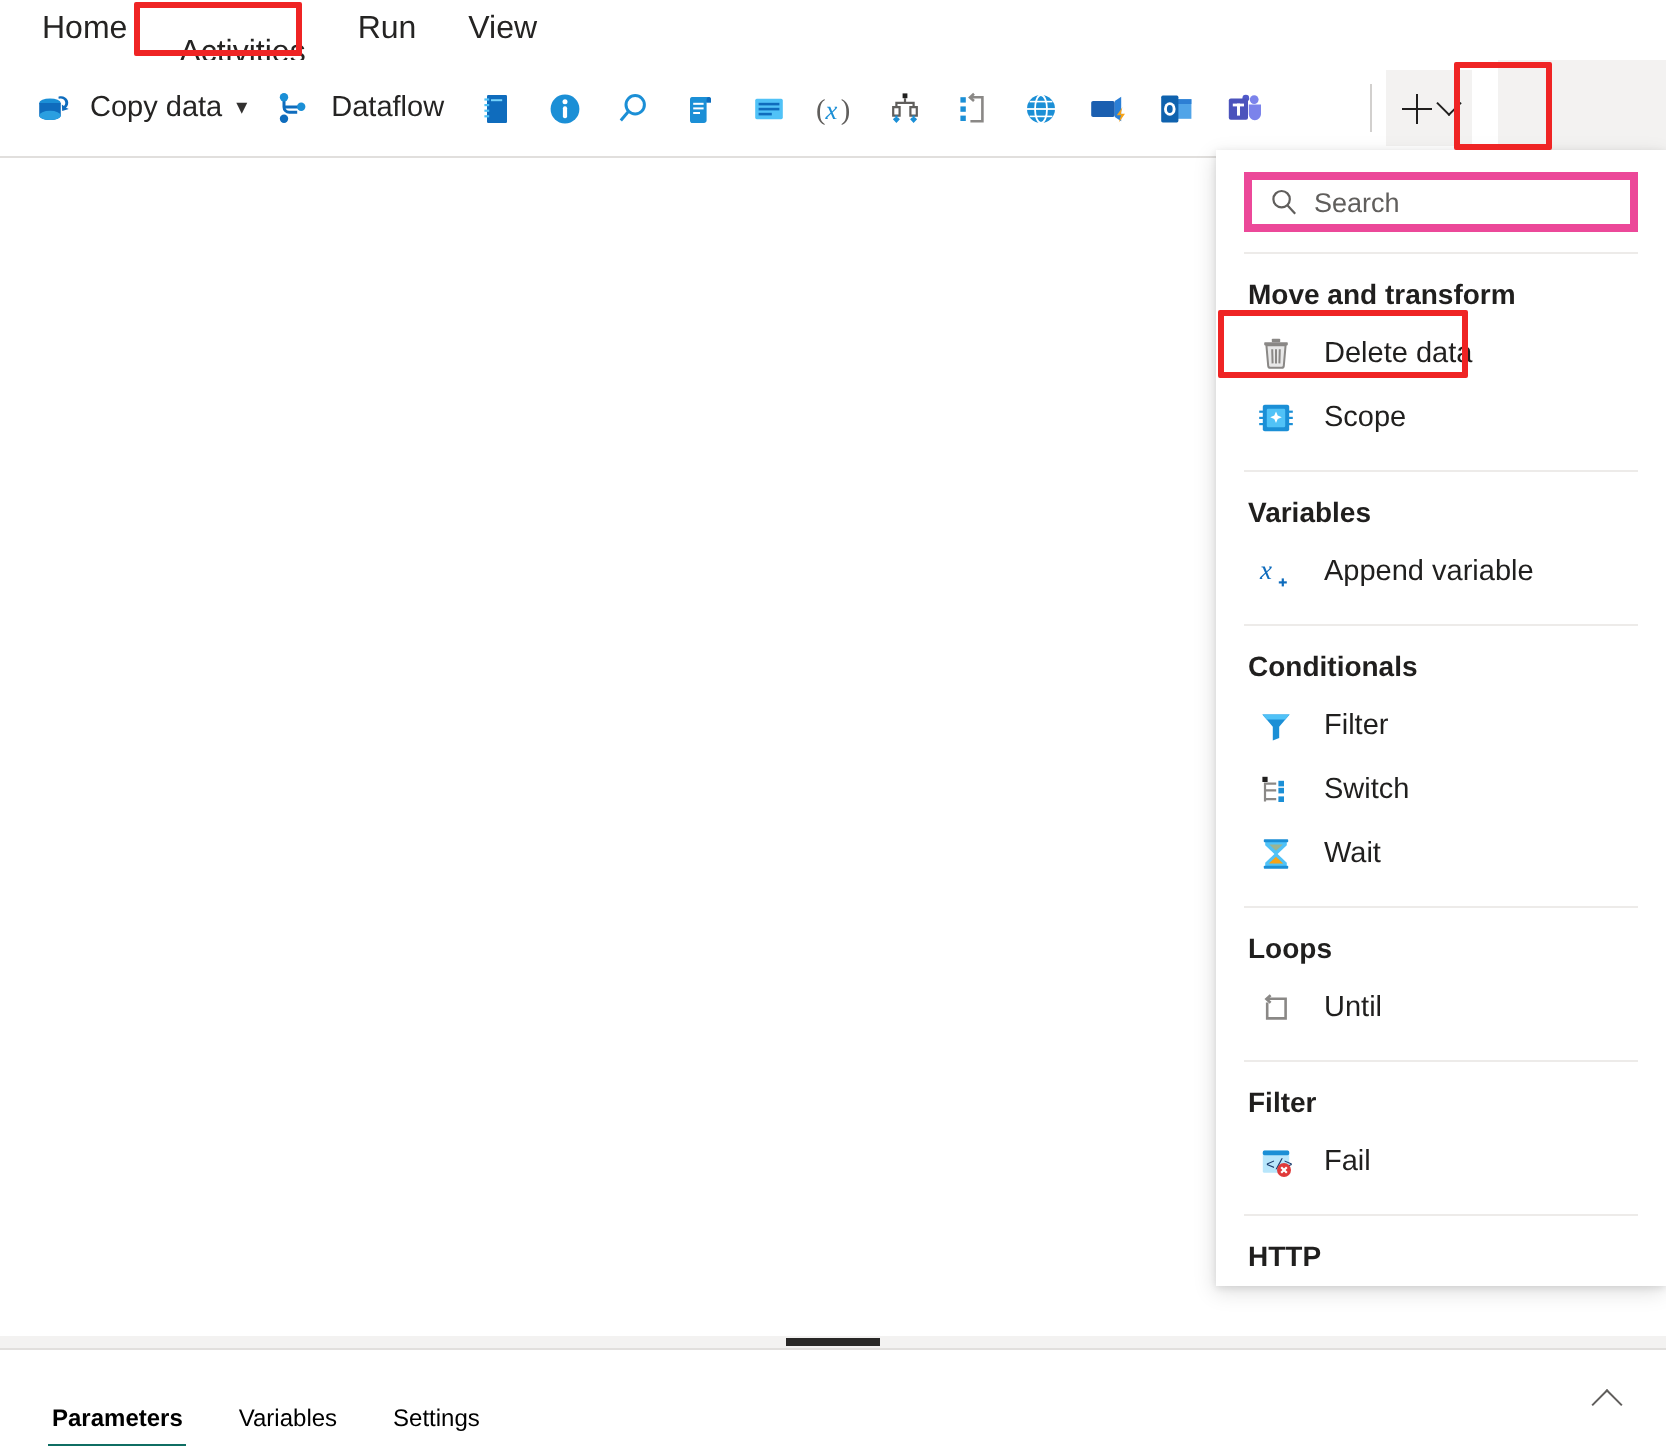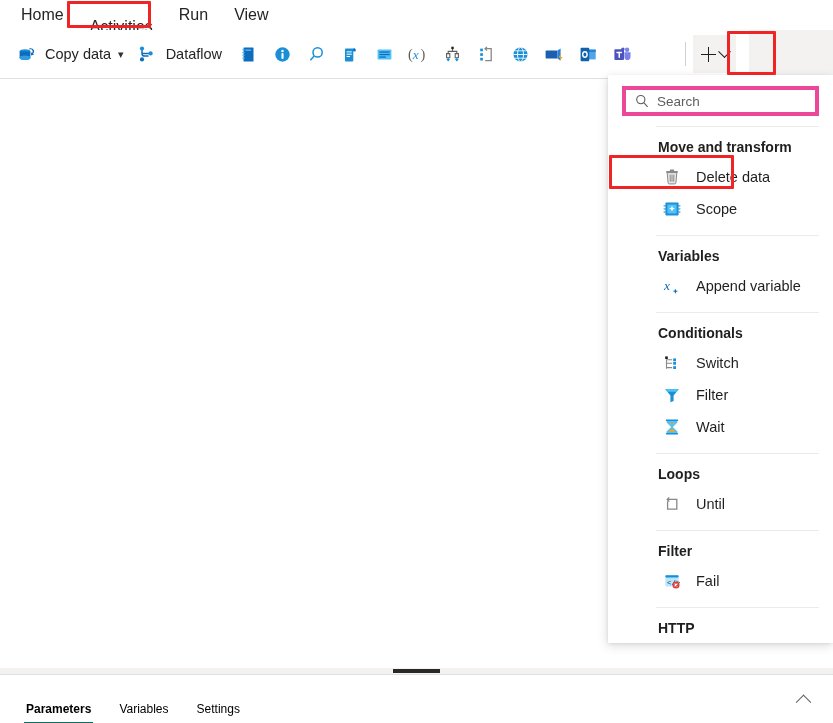--- a/index.html
+++ b/index.html
@@ -165,21 +165,21 @@
     border: none; outline: none;
     background: transparent;
     font-family: "Liberation Sans", sans-serif;
     font-size: 13.5px;
     color: #201f1e;
     width: 100%;
     padding: 0;
   }
   .search-input::placeholder { color: #605e5c; opacity: 1; }
 
-  .grp { border-top: 1px solid #edebe9; margin-left: 34px; }
+  .grp { border-top: 1px solid #edebe9; }
   .grp:first-of-type { border-top: 1px solid #edebe9; }
   .grp-title {
     font-size: 14px;
     font-weight: bold;
     color: #201f1e;
     padding: 12px 2px 6px 2px;
     letter-spacing: 0;
   }
   .act-row {
     display: flex;
@@ -520,37 +520,37 @@
         <span class="act-label">Append variable</span>
       </div>
       <div class="grp-pad-bottom"></div>
     </div>
 
     <div class="grp">
       <div class="grp-title">Conditionals</div>
       <div class="act-row">
         <span class="act-ico">
           <svg width="18" height="18" viewBox="0 0 18 18">
+            <path d="M2.2 3.2h13.6L10.6 9.4v5.6L7.4 16.3V9.4z" fill="#1b8fd6"></path>
+            <path d="M2.2 3.2h13.6l-2.2 2.6H4.4z" fill="#50c2f7"></path>
+          </svg>
+        </span>
+        <span class="act-label">Filter</span>
+      </div>
+      <div class="act-row">
+        <span class="act-ico">
+          <svg width="18" height="18" viewBox="0 0 18 18">
             <rect x="2.2" y="2.4" width="2.6" height="2.6" fill="#201f1e"></rect>
             <path d="M3.5 5.2v9.6M3.5 5.8h5.6M3.5 9.2h5.6M3.5 13.6h5.6" stroke="#8a8886" stroke-width="1.1" fill="none"></path>
             <rect x="10.2" y="4.4" width="2.8" height="2.8" fill="#1b8fd6"></rect>
             <rect x="10.2" y="7.9" width="2.8" height="2.8" fill="#1b8fd6"></rect>
             <rect x="10.2" y="12.2" width="2.8" height="2.8" fill="#1b8fd6"></rect>
           </svg>
         </span>
         <span class="act-label">Switch</span>
-      </div>
-      <div class="act-row">
-        <span class="act-ico">
-          <svg width="18" height="18" viewBox="0 0 18 18">
-            <path d="M2.2 3.2h13.6L10.6 9.4v5.6L7.4 16.3V9.4z" fill="#1b8fd6"></path>
-            <path d="M2.2 3.2h13.6l-2.2 2.6H4.4z" fill="#50c2f7"></path>
-          </svg>
-        </span>
-        <span class="act-label">Filter</span>
       </div>
       <div class="act-row">
         <span class="act-ico">
           <svg width="18" height="18" viewBox="0 0 18 18">
             <path d="M3.6 2.4h10.8v2.2L9.8 9l4.6 4.4v2.2H3.6v-2.2L8.2 9 3.6 4.6z" fill="#50c2f7"></path>
             <path d="M5.4 13.8h7.2L9 10.4z" fill="#f7a317"></path>
             <path d="M5.6 4.2h6.8L9 7.4z" fill="#f7a317" opacity="0.45"></path>
             <rect x="2.9" y="1.6" width="12.2" height="1.5" rx="0.4" fill="#1b8fd6"></rect>
             <rect x="2.9" y="14.9" width="12.2" height="1.5" rx="0.4" fill="#1b8fd6"></rect>
           </svg>

